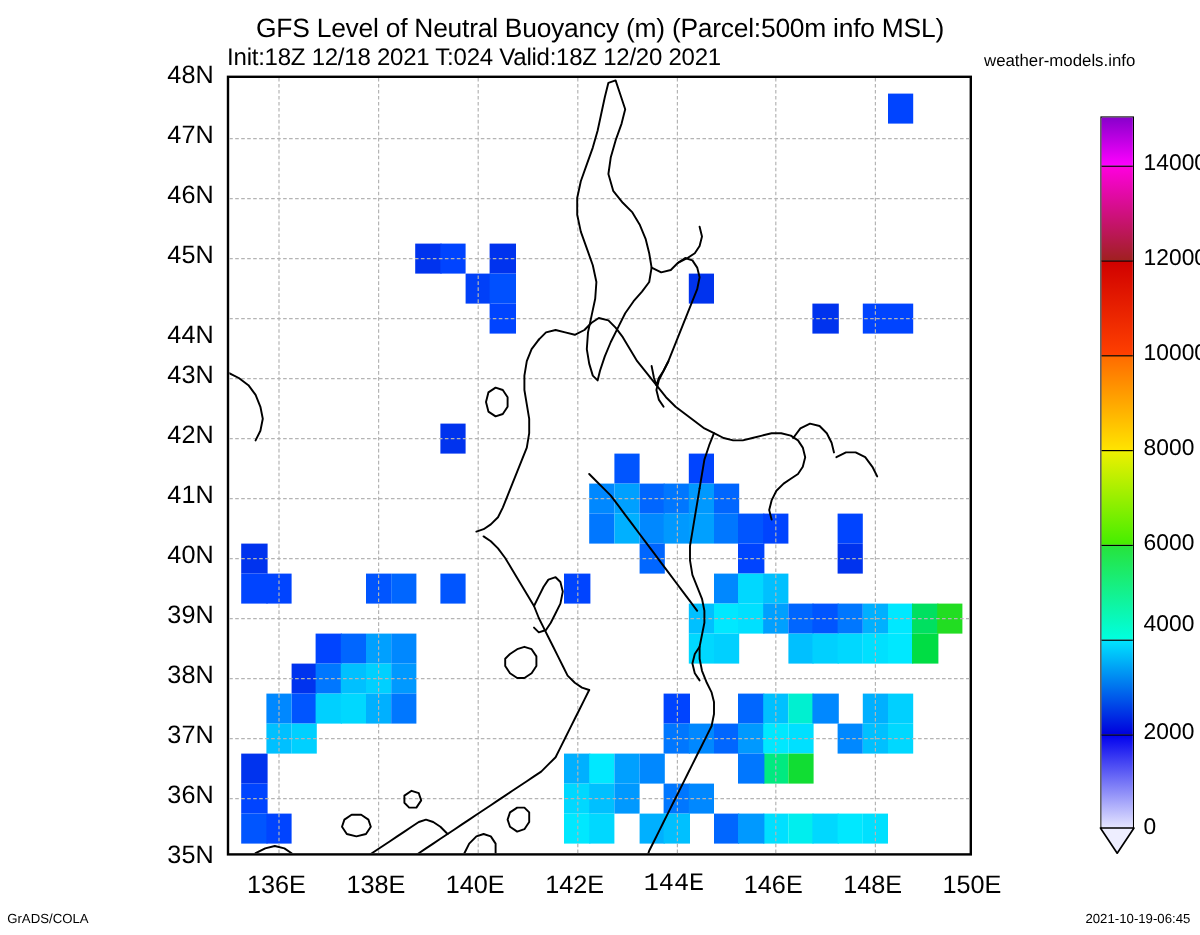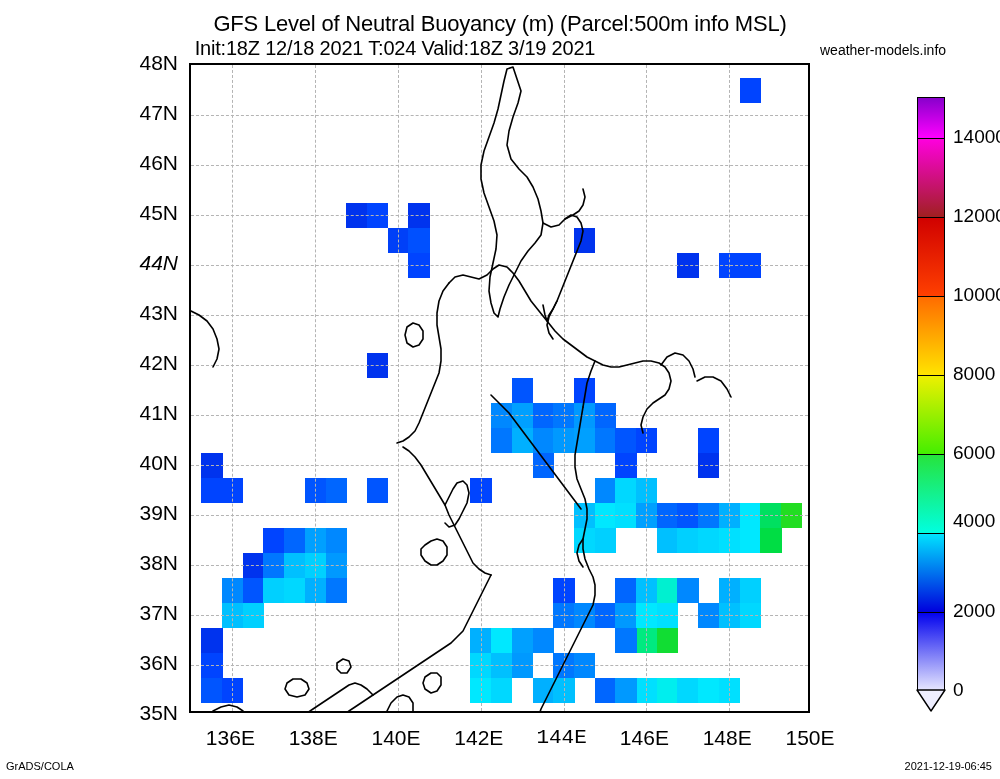--- a/index.html
+++ b/index.html
@@ -52,21 +52,21 @@
   .cseg{position:absolute;left:0;width:100%;}
   .cdiv{position:absolute;left:0;width:100%;height:0;border-top:1.5px solid #000;}
   #cbar-arrow-outline{position:absolute;left:-1px;top:592px;width:30px;height:23px;}
   .cbar-lab{position:absolute;left:36px;font-size:19px;white-space:nowrap;
       transform:translateY(-50%);}
 </style>
 </head>
 <body>
 
 <div class="abs" id="title-line1">GFS Level of Neutral Buoyancy (m) (Parcel:500m info MSL)</div>
-<div class="abs" id="title-line2">Init:18Z 12/18 2021 T:024 Valid:18Z 3/19 2021</div>
+<div class="abs" id="title-line2">Init:18Z 12/18 2021 T:024 Valid:18Z 12/20 2021</div>
 <div class="abs" id="brand">weather-models.info</div>
 
 <div class="abs" id="plot-frame">
   <div id="plot-clip">
     <div id="cells-layer">
         <div class="cell" style="left: 548.55px; top: 12.5px; width: 21.3px; height: 25.6px; background: rgb(0, 68, 255);"></div>
         <div class="cell" style="left: 155.25px; top: 137.5px; width: 21.3px; height: 25.6px; background: rgb(0, 51, 238);"></div>
         <div class="cell" style="left: 175.95px; top: 137.5px; width: 21.3px; height: 25.6px; background: rgb(0, 68, 255);"></div>
         <div class="cell" style="left: 217.35px; top: 137.5px; width: 21.3px; height: 25.6px; background: rgb(0, 51, 238);"></div>
         <div class="cell" style="left: 196.65px; top: 162.5px; width: 21.3px; height: 25.6px; background: rgb(0, 64, 248);"></div>
@@ -308,21 +308,21 @@
 <div id="axis-labels" style="position: absolute; left: 189px; top: 63px; width: 621px; height: 650px;">
     <div class="lab-y" style="top: 650px;">35N</div>
     <div class="lab-y" style="top: 600px;">36N</div>
     <div class="lab-y" style="top: 550px;">37N</div>
     <div class="lab-y" style="top: 500px; margin-left: 32px;">38N</div>
     <div class="lab-y" style="top: 450px;">39N</div>
     <div class="lab-y" style="top: 400px;">40N</div>
     <div class="lab-y" style="top: 350px;">41N</div>
     <div class="lab-y" style="top: 300px;">42N</div>
     <div class="lab-y" style="top: 250px;">43N</div>
-    <div class="lab-y" style="top: 200px; font-style: italic;">44N</div>
+    <div class="lab-y" style="top: 217px;">44N</div>
     <div class="lab-y" style="top: 150px;">45N</div>
     <div class="lab-y" style="top: 100px;">46N</div>
     <div class="lab-y" style="top: 50px;">47N</div>
     <div class="lab-y" style="top: 0px;">48N</div>
     <div class="lab-x" style="left: 41.4px;">136E</div>
     <div class="lab-x" style="left: 124.2px;">138E</div>
     <div class="lab-x" style="left: 207px;">140E</div>
     <div class="lab-x" style="left: 289.8px;">142E</div>
     <div class="lab-x" style="left: 372.6px; font-family: Liberation Mono, monospace;">144E</div>
     <div class="lab-x" style="left: 455.4px;">146E</div>
@@ -358,13 +358,13 @@
     <div class="cbar-lab" style="top: 513.933px;">2000</div>
     <div class="cbar-lab" style="top: 424px;">4000</div>
     <div class="cbar-lab" style="top: 355.8px;">6000</div>
     <div class="cbar-lab" style="top: 276.733px;">8000</div>
     <div class="cbar-lab" style="top: 197.667px;">10000</div>
     <div class="cbar-lab" style="top: 118.6px;">12000</div>
     <div class="cbar-lab" style="top: 39.5333px;">14000</div>
   </div>
 
 <div class="abs" id="footer-left">GrADS/COLA</div>
-<div class="abs" id="footer-right">2021-12-19-06:45</div>
+<div class="abs" id="footer-right">2021-10-19-06:45</div>
 
 </body></html>

